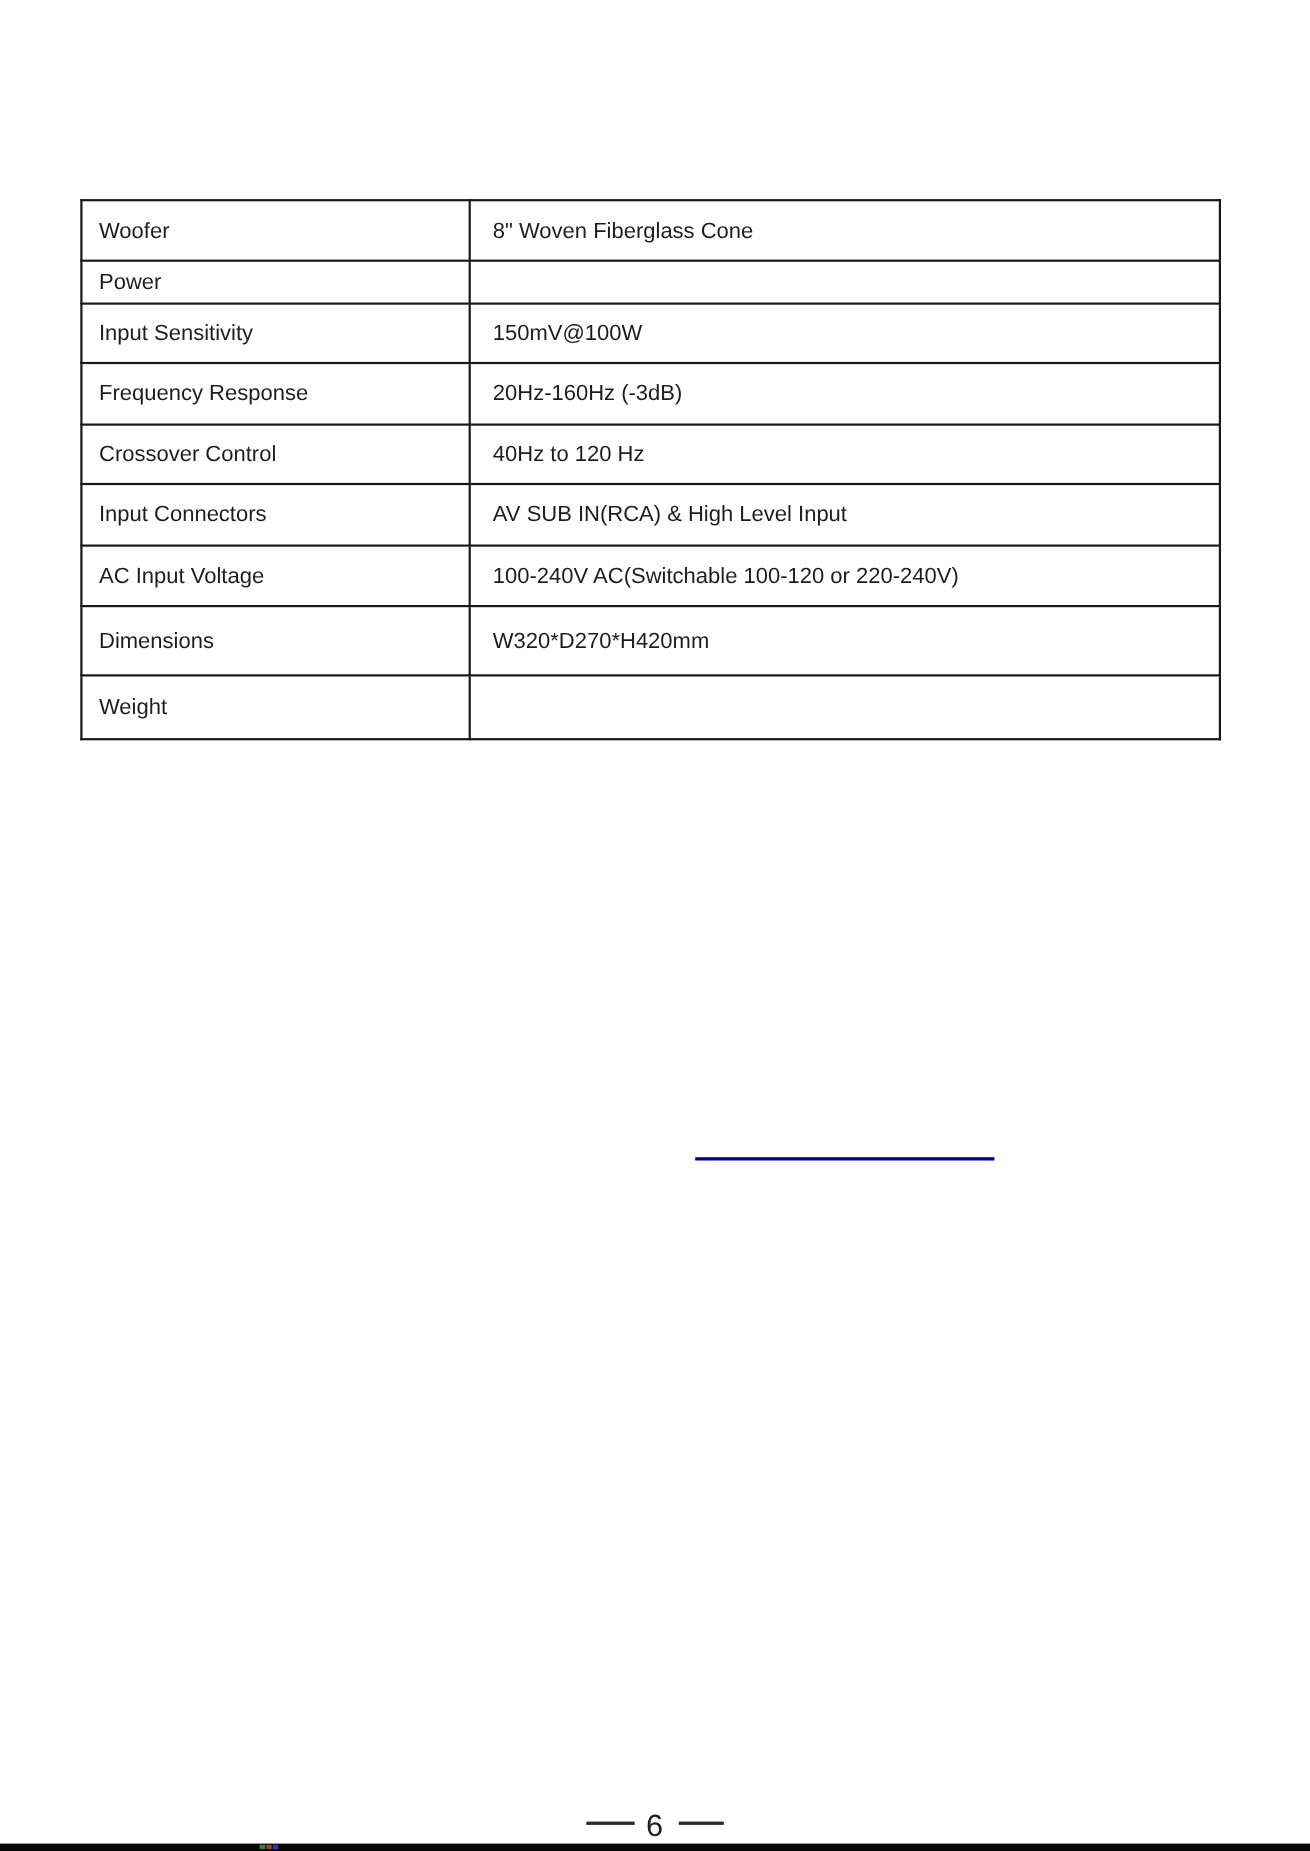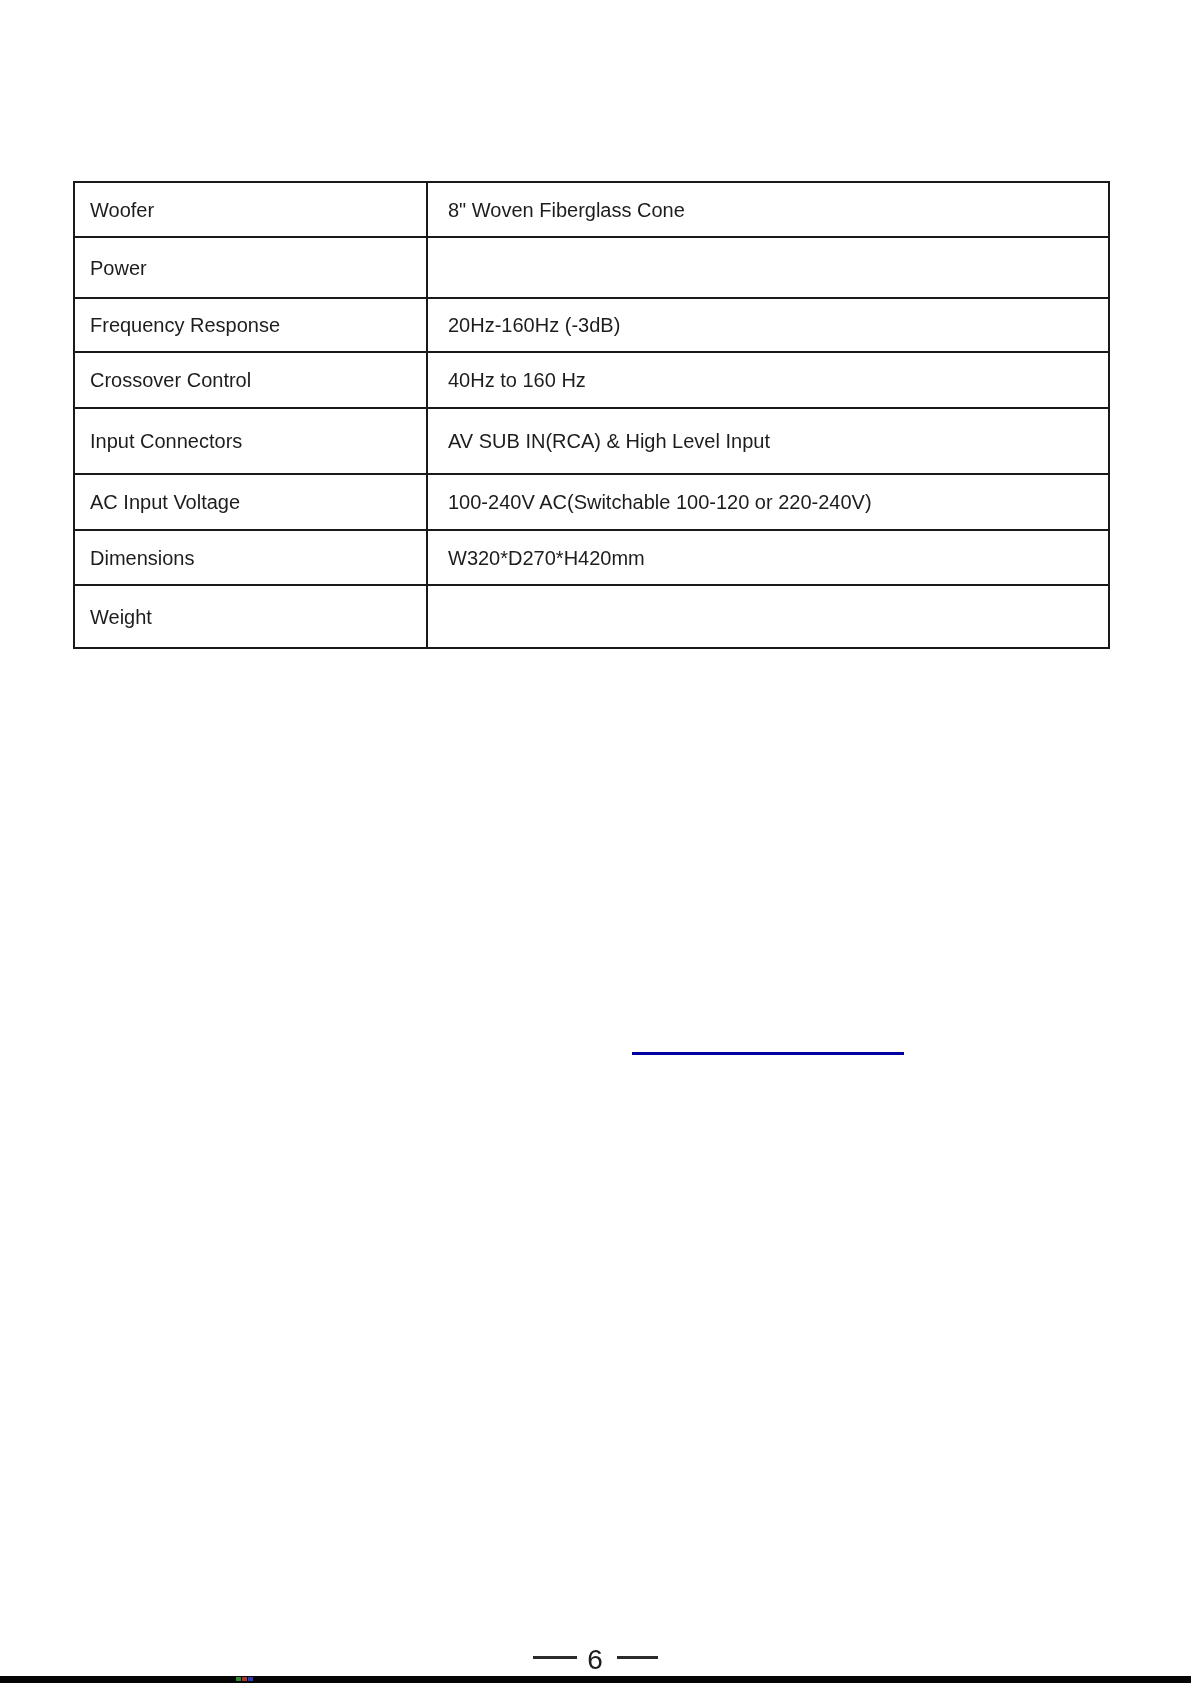--- a/index.html
+++ b/index.html
@@ -16,24 +16,24 @@
     width:1037px; border-collapse:collapse; table-layout:fixed;
   }
   table.spec td {
     border:2px solid #191919;
     font-size:20px; line-height:1.1;
     vertical-align:middle; overflow:hidden; white-space:nowrap;
   }
   table.spec td.c1 { width:332px; padding:0 4px 0 15px; }
   table.spec td.c2 { padding:0 4px 0 20px; }
   table.spec tr:nth-child(1)  { height:55px; }
-  table.spec tr:nth-child(2)  { height:61px; }
+  table.spec tr:nth-child(2)  { height:39px; }
   table.spec tr:nth-child(3)  { height:54px; }
   table.spec tr:nth-child(4)  { height:56px; }
-  table.spec tr:nth-child(5)  { height:66px; }
+  table.spec tr:nth-child(5)  { height:54px; }
   table.spec tr:nth-child(6)  { height:56px;margin-left:44px; }
   table.spec tr:nth-child(7)  { height:55px; }
   table.spec tr:nth-child(8)  { height:63px; }
   table.spec tr:nth-child(9)  { height:58px;border-radius:25px; }
   table.spec tr:nth-child(10) { height:52px; }
   .drop { display:inline-block; transform:translateY(6px); }
 
   
   .link-underline {
     position:absolute; left:632px; top:1052px;
@@ -65,26 +65,30 @@
     <tbody>
       <tr>
         <td class="c1">Woofer</td>
         <td class="c2">8" Woven Fiberglass Cone</td>
       </tr>
       <tr>
         <td class="c1">Power</td>
         <td class="c2"></td>
       </tr>
       <tr>
+        <td class="c1">Input Sensitivity</td>
+        <td class="c2">150mV@100W</td>
+      </tr>
+      <tr>
         <td class="c1">Frequency Response</td>
         <td class="c2">20Hz-160Hz (-3dB)</td>
       </tr>
       <tr>
         <td class="c1">Crossover Control</td>
-        <td class="c2">40Hz to 160 Hz</td>
+        <td class="c2">40Hz to 120 Hz</td>
       </tr>
       <tr>
         <td class="c1">Input Connectors</td>
         <td class="c2">AV SUB IN(RCA) &amp; High Level Input</td>
       </tr>
       <tr>
         <td class="c1">AC Input Voltage</td>
         <td class="c2">100-240V AC(Switchable 100-120 or 220-240V)</td>
       </tr>
       <tr>

